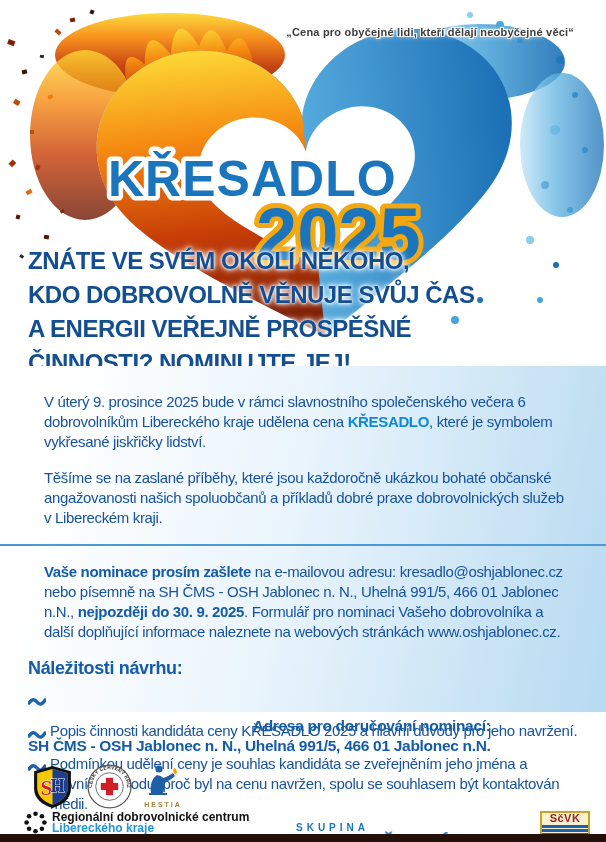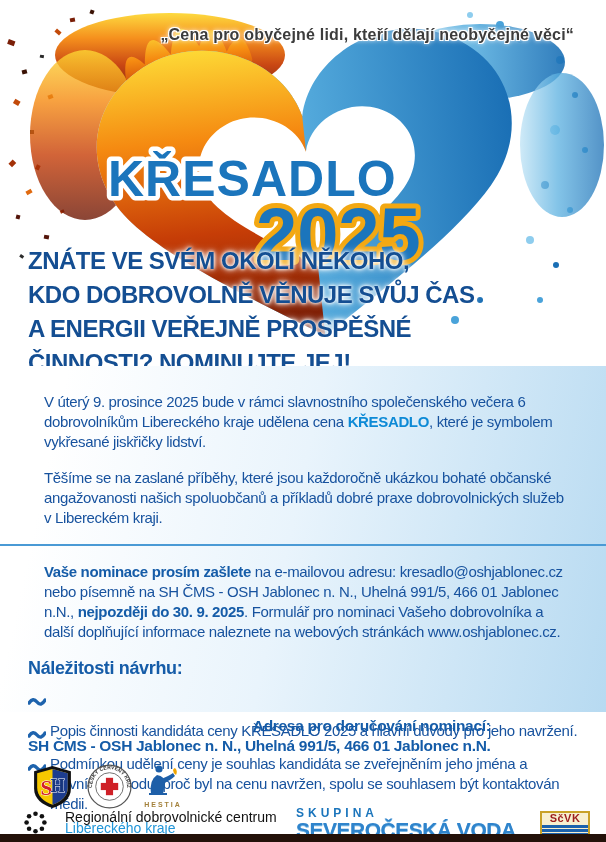--- a/index.html
+++ b/index.html
@@ -6,21 +6,21 @@
   .poster{
     position:relative;width:606px;height:842px;margin:0 auto;
     background:#ffffff;overflow:hidden;
     font-family:"Liberation Sans",sans-serif;
   }
   
   .hero{position:absolute;top:0;left:0;width:606px;height:366px;}
   .hero svg{position:absolute;top:0;left:0;}
   .quote{
     position:absolute;top:26px;right:32px;
-    font-size:16px;font-weight:bold;color:#3c3c3c;letter-spacing:.2px;
+    font-size:11px;font-weight:bold;color:#3c3c3c;letter-spacing:.2px;
     text-shadow:-1px -1px 0 #fff,1px -1px 0 #fff,-1px 1px 0 #fff,1px 1px 0 #fff,0 0 4px #fff,0 0 6px #fff;
     text-align:right;
   }
   .headline{position:absolute;left:28px;top:244px;}
   .headline div{
     font-size:24px;font-weight:bold;color:#144e92;line-height:34px;letter-spacing:-.5px;
     text-shadow:0 0 3px #fff,0 0 5px #fff,0 0 8px #fff;white-space:nowrap;
   }
   
   .band{
@@ -37,25 +37,25 @@
   .req-heading{margin-top:13px;font-weight:bold;color:#155ca8;font-size:18px;}
   .req-list{list-style:none;margin:4px 0 0 0;padding:0;}
   .req-list li{display:flex;align-items:flex-start;margin-top:9px;line-height:20px;max-width:556px;}
   .wave{flex:0 0 22px;margin-top:4px;}
   
   .address{position:absolute;left:28px;top:716px;color:#155ca8;font-weight:bold;font-size:15.5px;line-height:20px;letter-spacing:-.3px;text-align:right;}
   
   .logo{position:absolute;}
   .hestia-label{font-size:7px;font-weight:bold;color:#a3803a;letter-spacing:2px;text-align:center;margin-top:1px;}
   .rdc{display:flex;align-items:center;}
-  .rdc-text{margin-left:18px;font-size:14px;font-weight:normal;line-height:11px;}
+  .rdc-text{margin-left:5px;font-size:12px;font-weight:bold;line-height:11px;}
   .rdc-line1{color:#111;}
   .rdc-line2{color:#2196d9;}
   .voda{text-align:left;}
-  .voda-small{font-size:12px;font-weight:bold;color:#1b75bc;letter-spacing:4px;}
+  .voda-small{font-size:10px;font-weight:bold;color:#1b75bc;letter-spacing:4px;margin-top:16px;}
   .voda-big{
     font-size:21px;font-weight:bold;color:#2f84cc;letter-spacing:-.5px;line-height:20px;
     text-shadow:0 1px 0 #7db9e4;
   }
   .scvk{width:46px;border:2px solid #c9a227;background:#f8f0cf;}
   .scvk-top{font-size:11px;font-weight:bold;color:#9b1c1c;text-align:center;line-height:11px;letter-spacing:.5px;}
   .scvk-bar{height:3px;background:#1c63ad;margin-top:1px;}
   .bottombar{position:absolute;left:0;bottom:0;width:606px;height:8px;background:#231109;}
 </style>
 </head>

